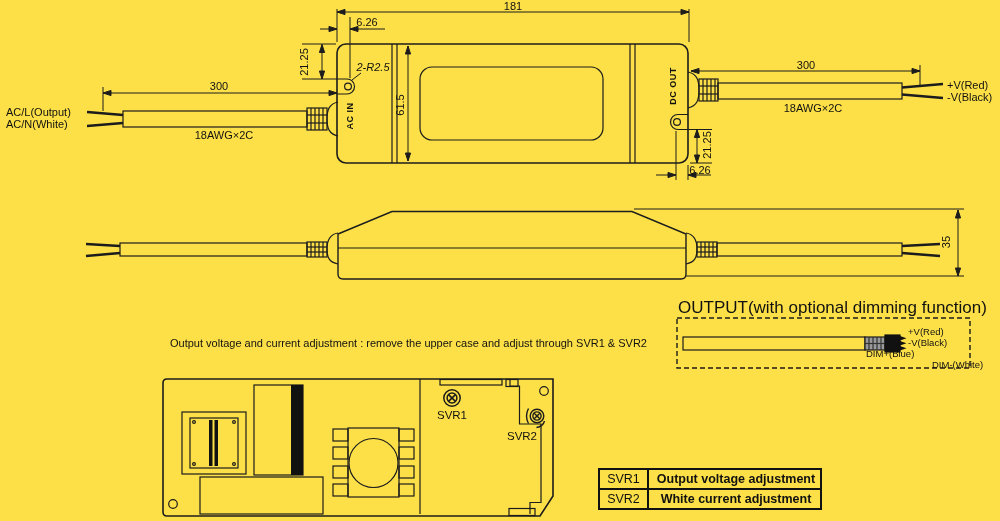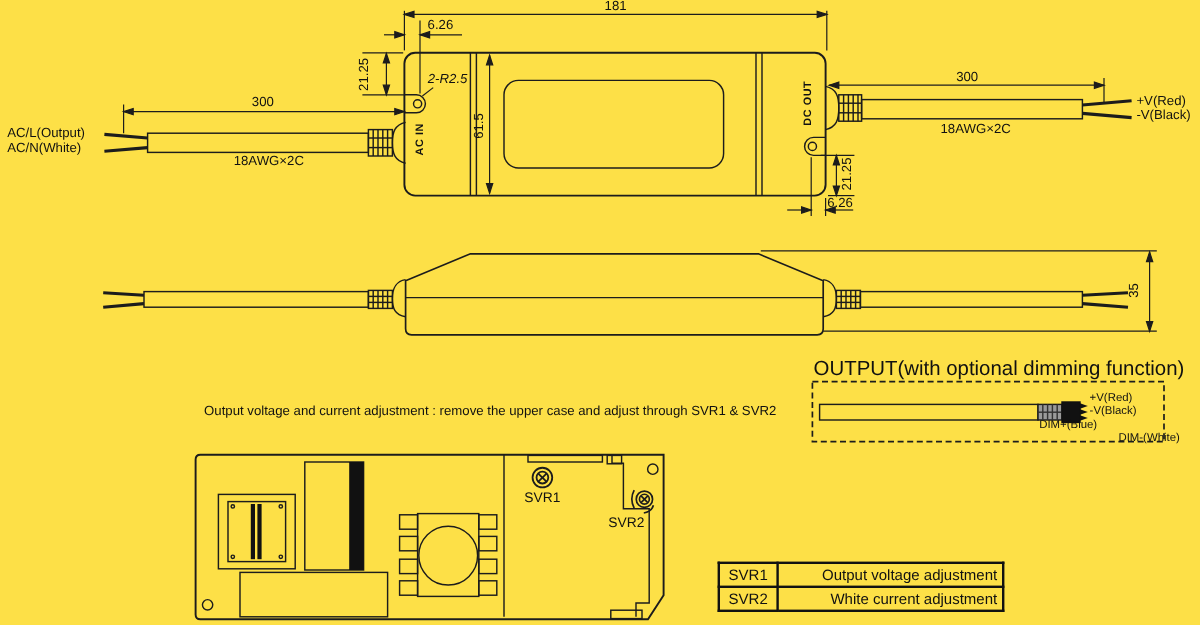--- a/index.html
+++ b/index.html
@@ -11,21 +11,21 @@
   .rot{transform:translate(-50%,-50%) rotate(-90deg);}
   .lft{transform:translate(0,-50%);}
   .bold{font-weight:bold;}
   .sm{font-size:9px;letter-spacing:.5px;}
   .outlbl{font-size:9.5px;}
   .note{position:absolute;left:138px;top:336px;width:541px;text-align:center;
         font-size:11px;line-height:15px;}
   table.adj{position:absolute;left:598px;top:468px;border-collapse:collapse;}
   table.adj td{border:2px solid #111;font-size:12.5px;height:18px;padding:0;}
   table.adj td.c1{width:47px;text-align:center;}
-  table.adj td.c2{width:160px;padding-left:22px;padding-right:4px;text-align:right;}
+  table.adj td.c2{width:160px;padding-left:7px;padding-right:4px;text-align:center;font-weight:bold;}
 </style>
 </head>
 <body>
 
 <div id="stage">
 
 <svg id="art" width="1000" height="521" viewBox="0 0 1000 521" fill="none" stroke="#1c1c1c" stroke-width="1.2">
 
   <g>
     <rect x="337" y="44" width="351" height="119" rx="9" stroke-width="1.6"></rect>

